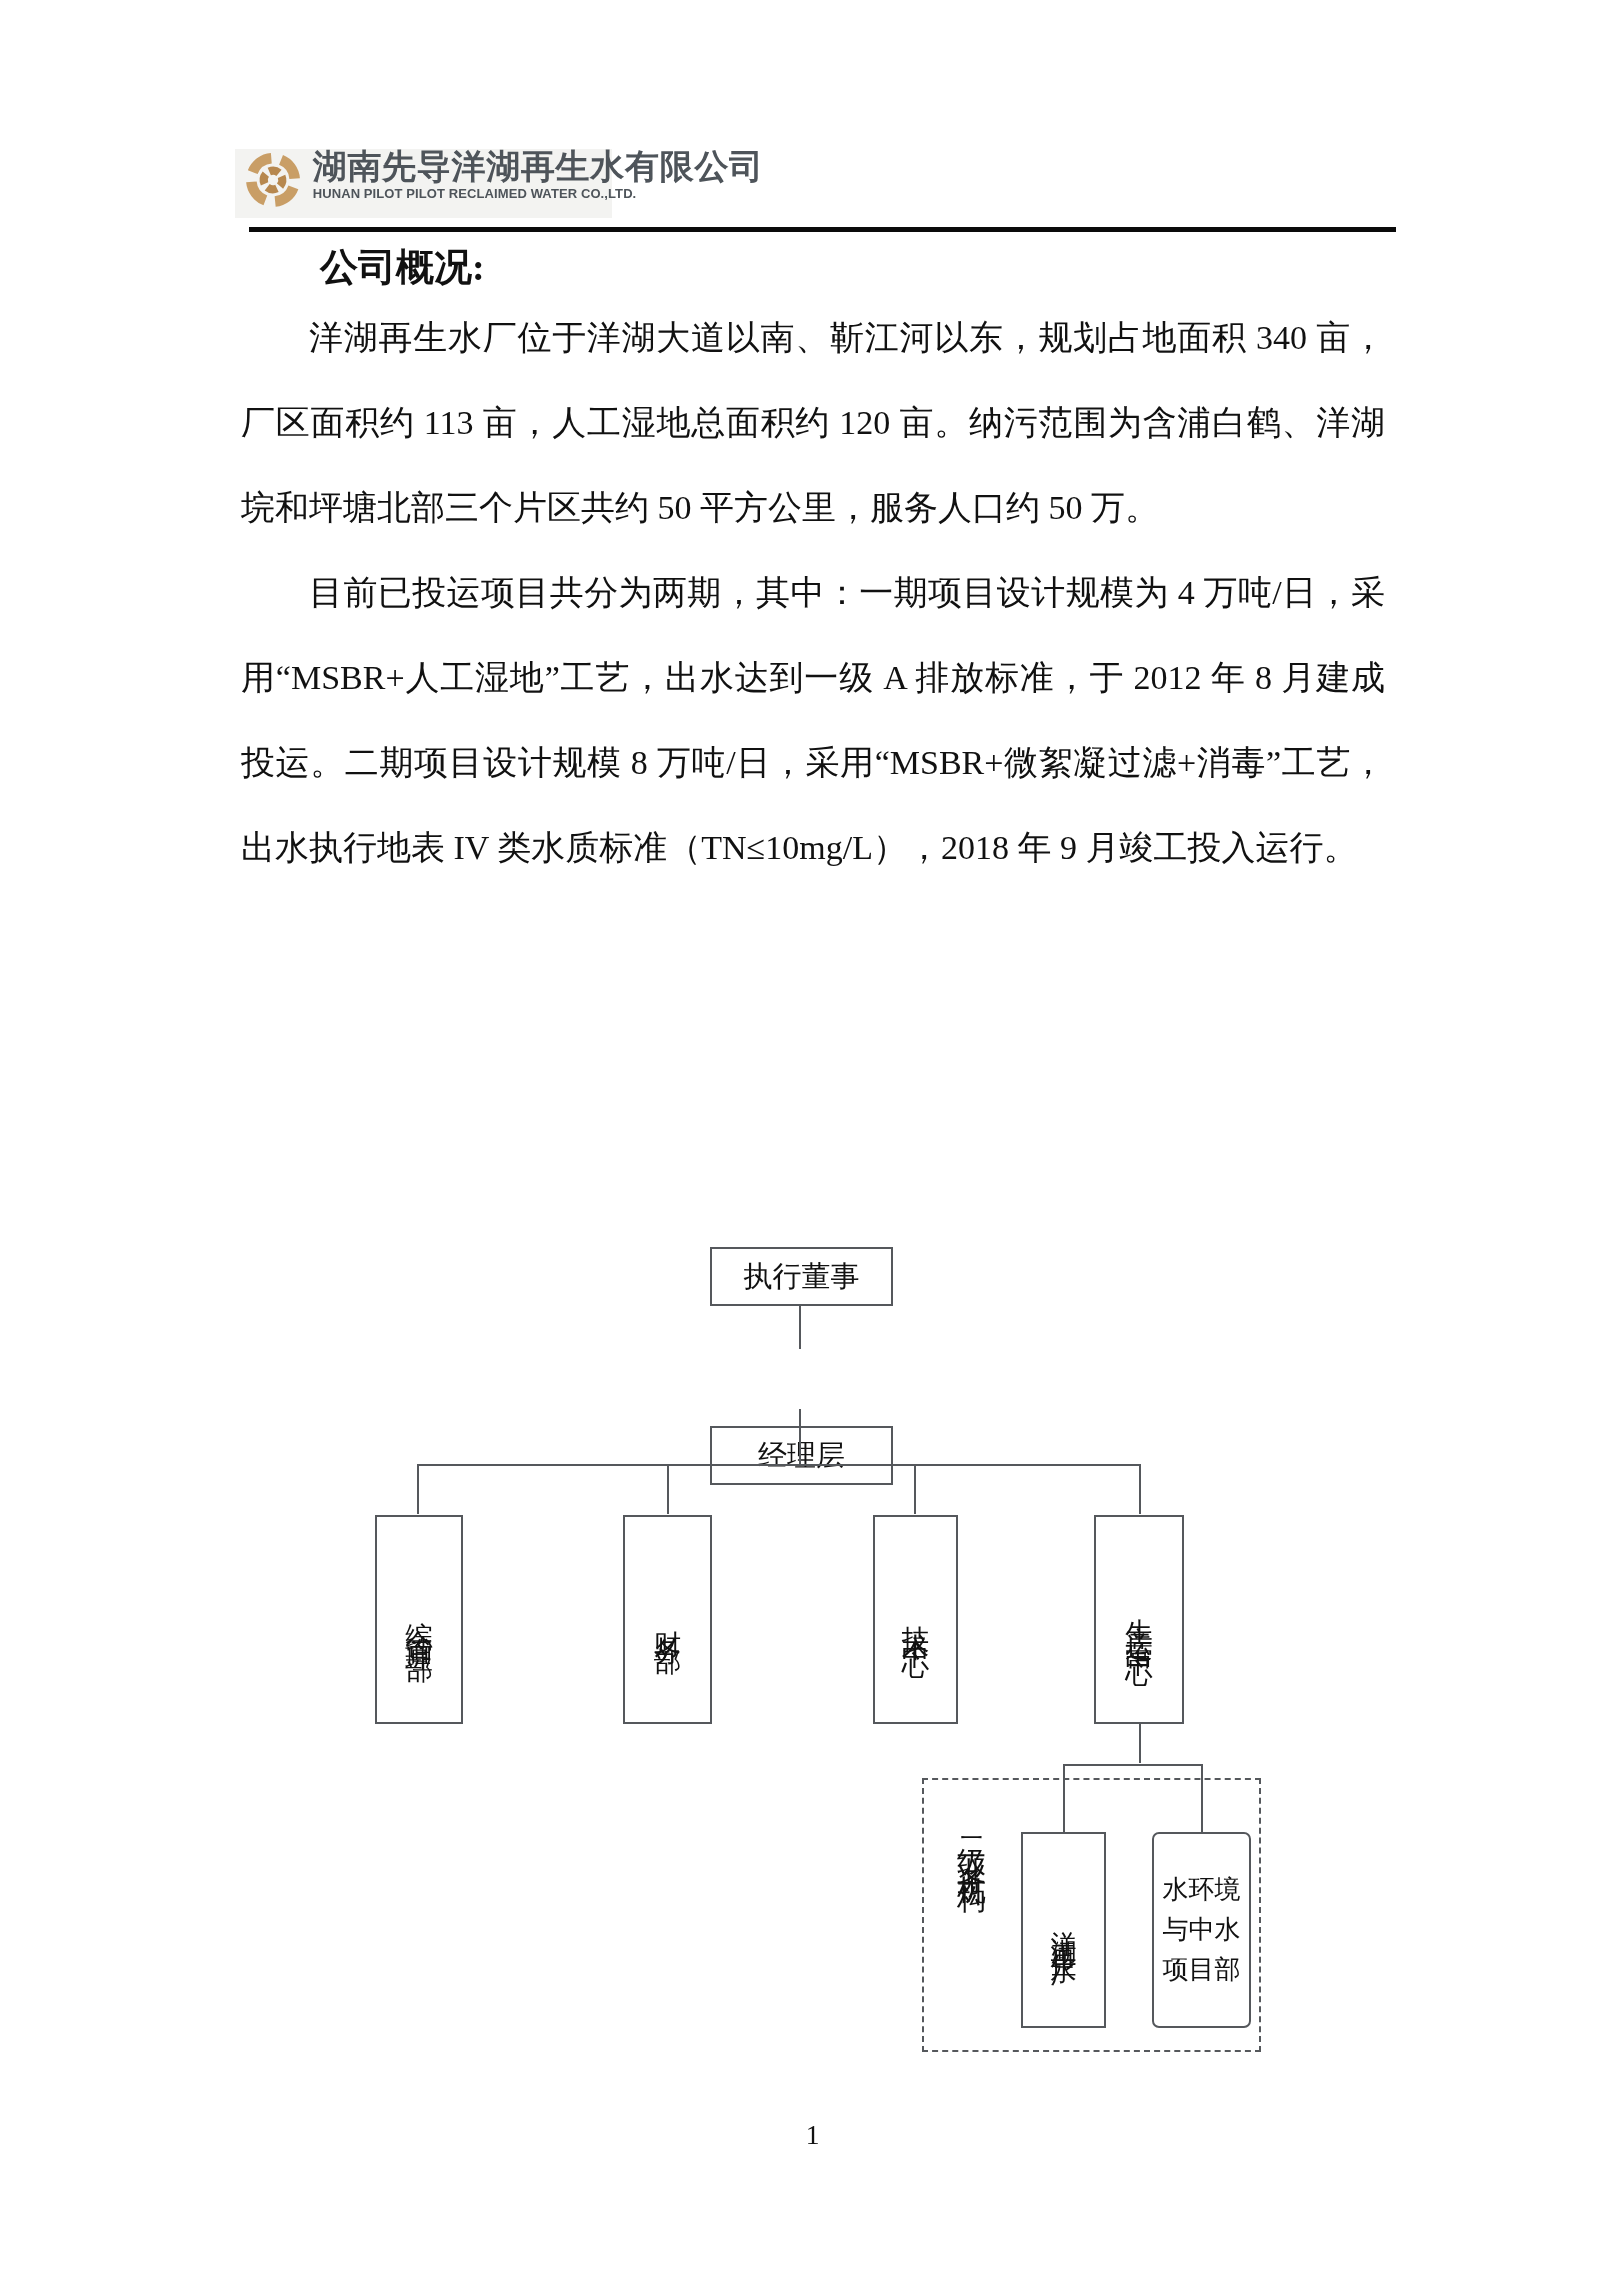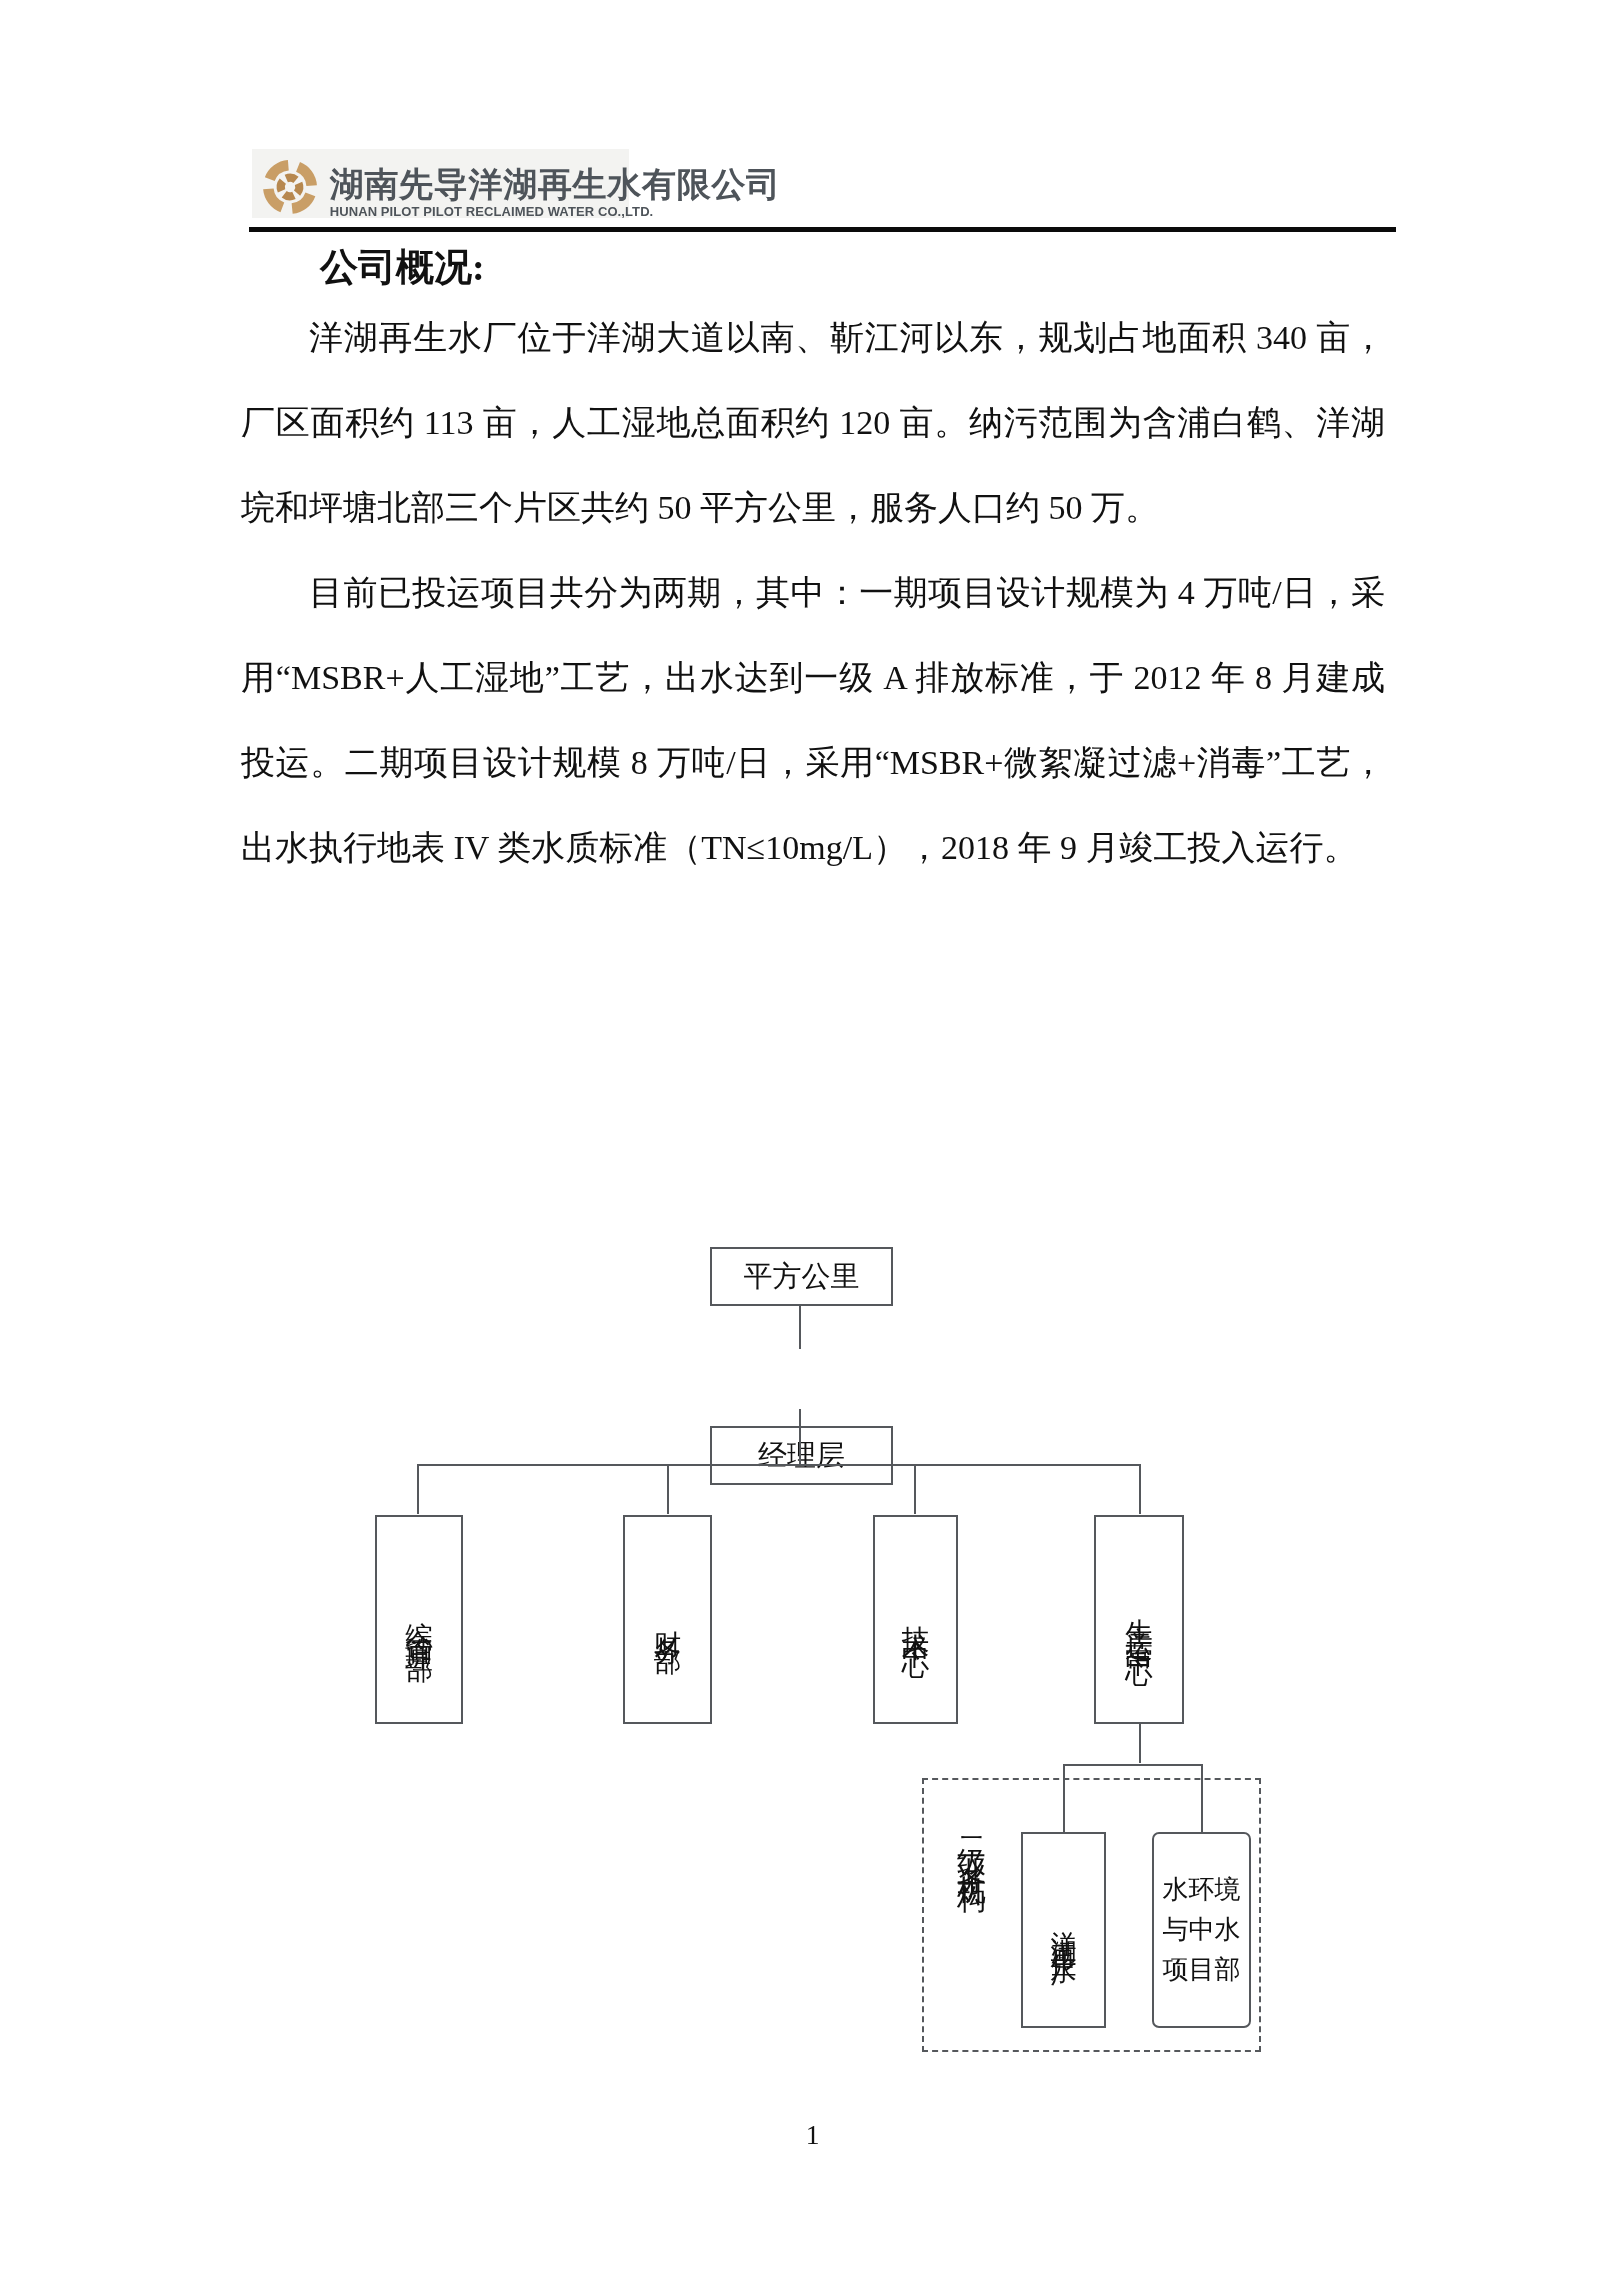--- a/index.html
+++ b/index.html
@@ -6,24 +6,24 @@
   .page {
     position:relative;
     width:1623px; height:2295px;
     background:#ffffff;
     font-family:"Liberation Serif","DejaVu Serif",serif;
     color:#111;
     overflow:hidden;
   }
   
   .logo-strip {
-    position:absolute; left:252px; top:149px;
+    position:absolute; left:235px; top:149px;
     width:377px; height:69px;
     background:#f3f3f1;
-    display:flex; align-items:flex-end;
+    display:flex; align-items:flex-start;
   }
   .logo-icon { width:62px; height:62px; margin-left:6.5px; flex:0 0 auto; }
   .logo-names { margin-left:9.2px; display:flex; flex-direction:column; }
   .logo-zh {
     font-family:"Liberation Sans","DejaVu Sans",sans-serif;
     font-size:34px; font-weight:bold; color:#4e545a;
     letter-spacing:0.7px; white-space:nowrap; line-height:1;
   }
   .logo-en {
     font-family:"Liberation Sans","DejaVu Sans",sans-serif;
@@ -90,21 +90,21 @@
 
   <div class="doc-title">公司概况:</div>
   <div class="body-text">
     <p>洋湖再生水厂位于洋湖大道以南、靳江河以东，规划占地面积 340 亩，厂区面积约 113 亩，人工湿地总面积约 120 亩。纳污范围为含浦白鹤、洋湖垸和坪塘北部三个片区共约 50 平方公里，服务人口约 50 万。</p>
     <p>目前已投运项目共分为两期，其中：一期项目设计规模为 4 万吨/日，采用“MSBR+人工湿地”工艺，出水达到一级 A 排放标准，于 2012 年 8 月建成投运。二期项目设计规模 8 万吨/日，采用“MSBR+微絮凝过滤+消毒”工艺，出水执行地表 IV 类水质标准（TN≤10mg/L），2018 年 9 月竣工投入运行。</p>
   </div>
 
   <div>
 
     <div class="obox" style="left:710px; top:1247px; width:183px; height:59px;">
-      <span>平方公里</span>
+      <span>执行董事</span>
     </div>
     <div class="oline" style="left:799px; top:1305px; width:2px; height:44px;"></div>
 
     <div class="obox" style="left:710px; top:1426px; width:183px; height:59px;">
       <span>经理层</span>
     </div>
     <div class="oline" style="left:799px; top:1409px; width:2px; height:56px;"></div>
 
     <div class="oline" style="left:417px; top:1464px; width:723px; height:2px;"></div>
     <div class="oline" style="left:417px;  top:1464px; width:2px; height:50px;"></div>

